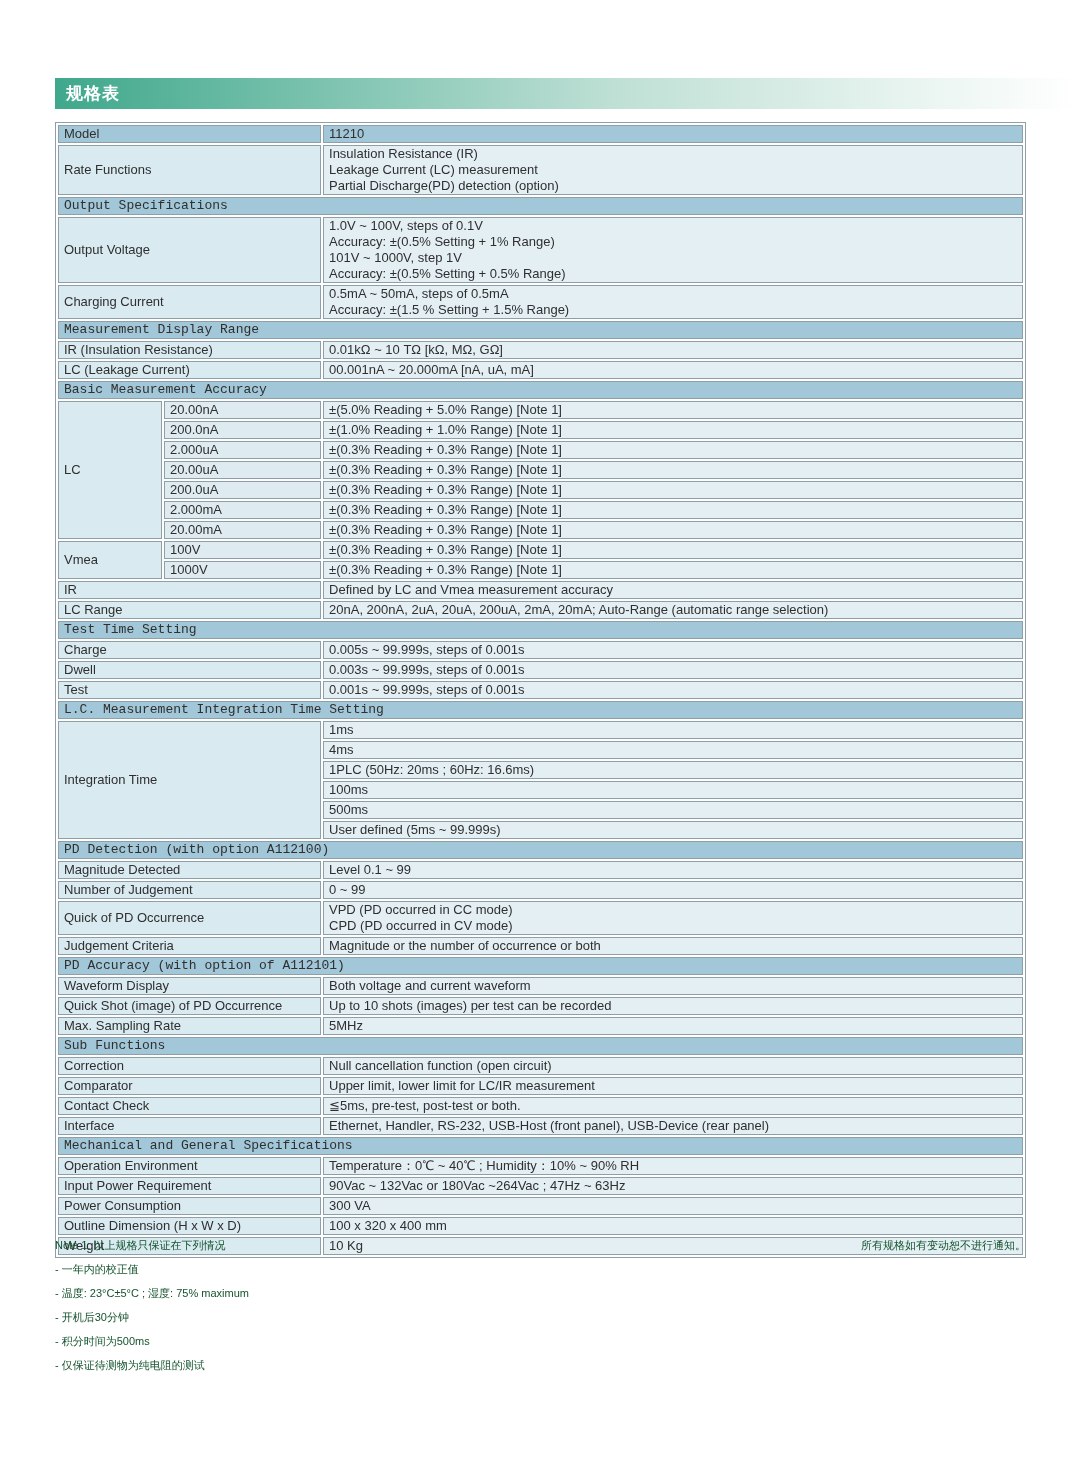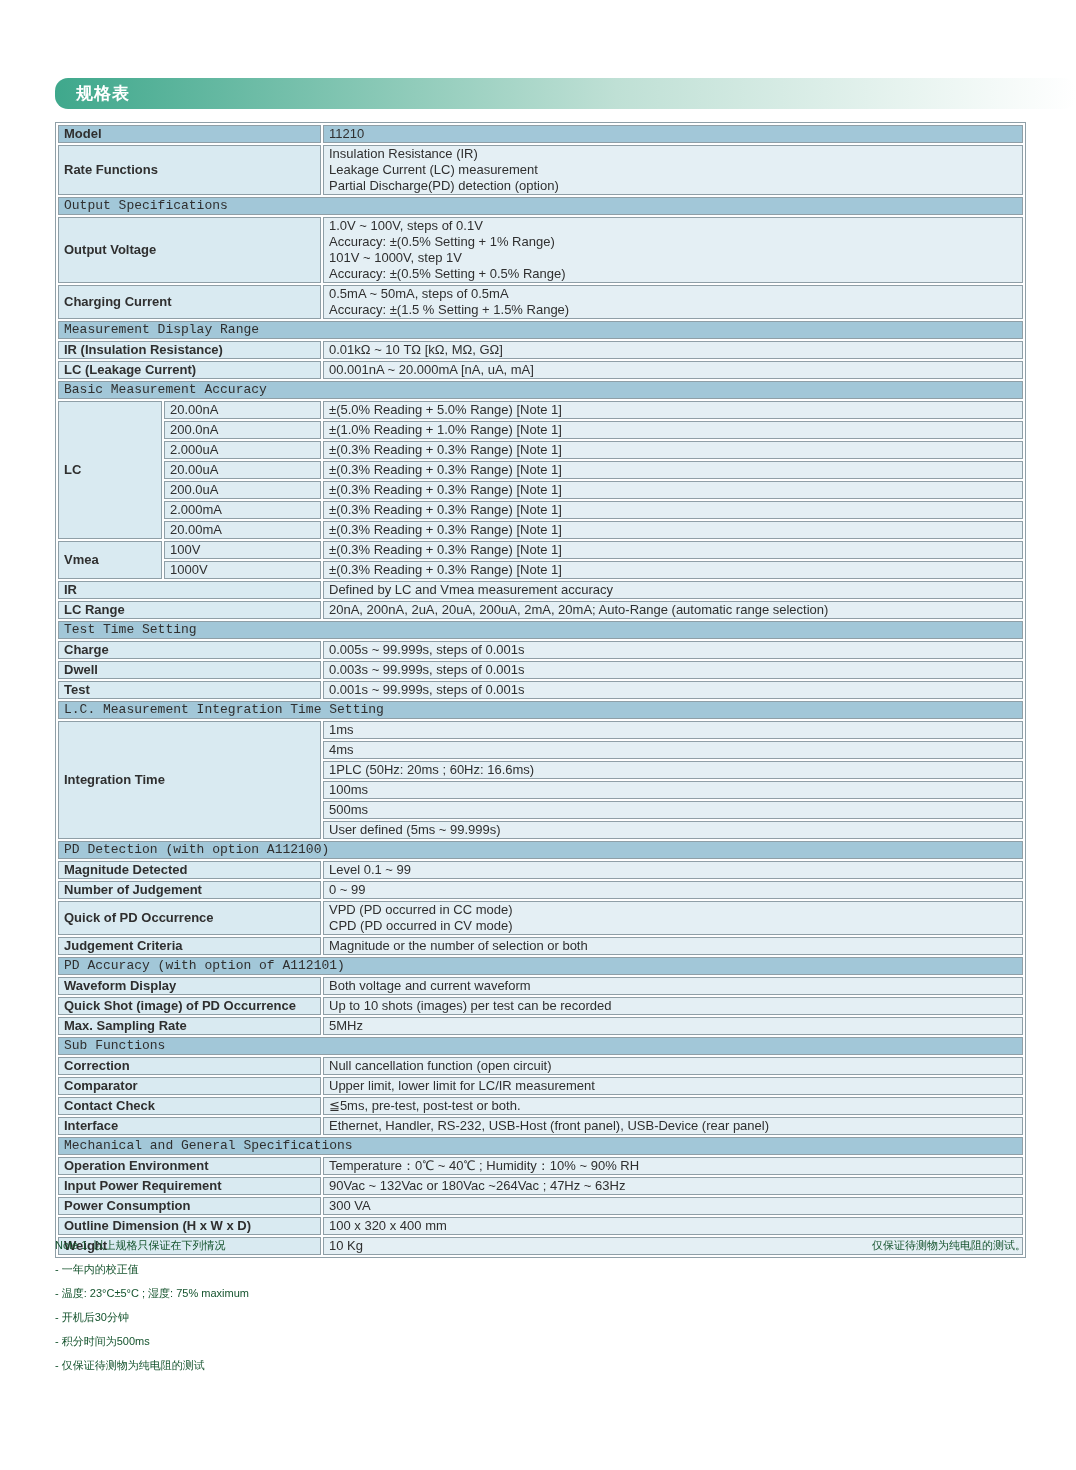--- a/index.html
+++ b/index.html
@@ -13,22 +13,21 @@
     overflow:hidden;
   }
   .title-bar{
     position:absolute;
     left:55px; top:78px; right:0;
     height:31px;
     background:linear-gradient(90deg, var(--title-grad-start) 0%, var(--title-grad-mid) 55%, var(--title-grad-end) 100%);
     display:flex;
     align-items:center;
     box-sizing:border-box;
-    padding-left:21px;
-    border-radius:13px;
+    padding-left:11px;
   }
   .title-text{
     color:var(--title-text-color);
     font-size:17px;
     font-weight:bold;
     letter-spacing:1px;
   }
   table.spec-table{
     position:absolute;
     left:55px; top:122px;
@@ -46,21 +45,21 @@
     line-height:16px;
     vertical-align:middle;
     overflow:hidden;
     white-space:normal;
   }
   td.section{
     background:var(--header-blue);
     font-size:13.5px;
     font-family:Liberation Mono, monospace;
   }
-  td.label{ background:var(--label-blue);font-weight:bold; }
+  td.label{ background:var(--label-blue); }
   td.sub{ background:var(--sub-blue); }
   td.value{ background:var(--value-blue); }
   tr.accent td{ background:var(--header-blue); }
   .notes{
     position:absolute;
     left:55px; top:1233px;
     width:971px;
     font-size:11px;
     line-height:24px;
     color:#14532d;
@@ -212,21 +211,21 @@
         <tr>
           <td class="label" colspan="2">Number of Judgement</td>
           <td class="value">0 ~ 99</td>
         </tr>
         <tr>
           <td class="label" colspan="2">Quick of PD Occurrence</td>
           <td class="value">VPD (PD occurred in CC mode)<br>CPD (PD occurred in CV mode)</td>
         </tr>
         <tr>
           <td class="label" colspan="2">Judgement Criteria</td>
-          <td class="value">Magnitude or the number of selection or both</td>
+          <td class="value">Magnitude or the number of occurrence or both</td>
         </tr>
         <tr>
           <td class="section" colspan="3">PD Accuracy (with option of A112101)</td>
         </tr>
         <tr>
           <td class="label" colspan="2">Waveform Display</td>
           <td class="value">Both voltage and current waveform</td>
         </tr>
         <tr>
           <td class="label" colspan="2">Quick Shot (image) of PD Occurrence</td>
@@ -277,21 +276,21 @@
         <tr>
           <td class="label" colspan="2">Weight</td>
           <td class="value">10 Kg</td>
         </tr>
       </tbody>
   </table>
 
   <div class="notes">
     <div class="note-head">
       <span>Note 1: 以上规格只保证在下列情况</span>
-      <span>仅保证待测物为纯电阻的测试。</span>
+      <span>所有规格如有变动恕不进行通知。</span>
     </div>
     <div>- 一年内的校正值</div>
     <div>- 温度: 23°C±5°C ; 湿度: 75% maximum</div>
     <div>- 开机后30分钟</div>
     <div>- 积分时间为500ms</div>
     <div>- 仅保证待测物为纯电阻的测试</div>
   </div>
 
 </div>
 

